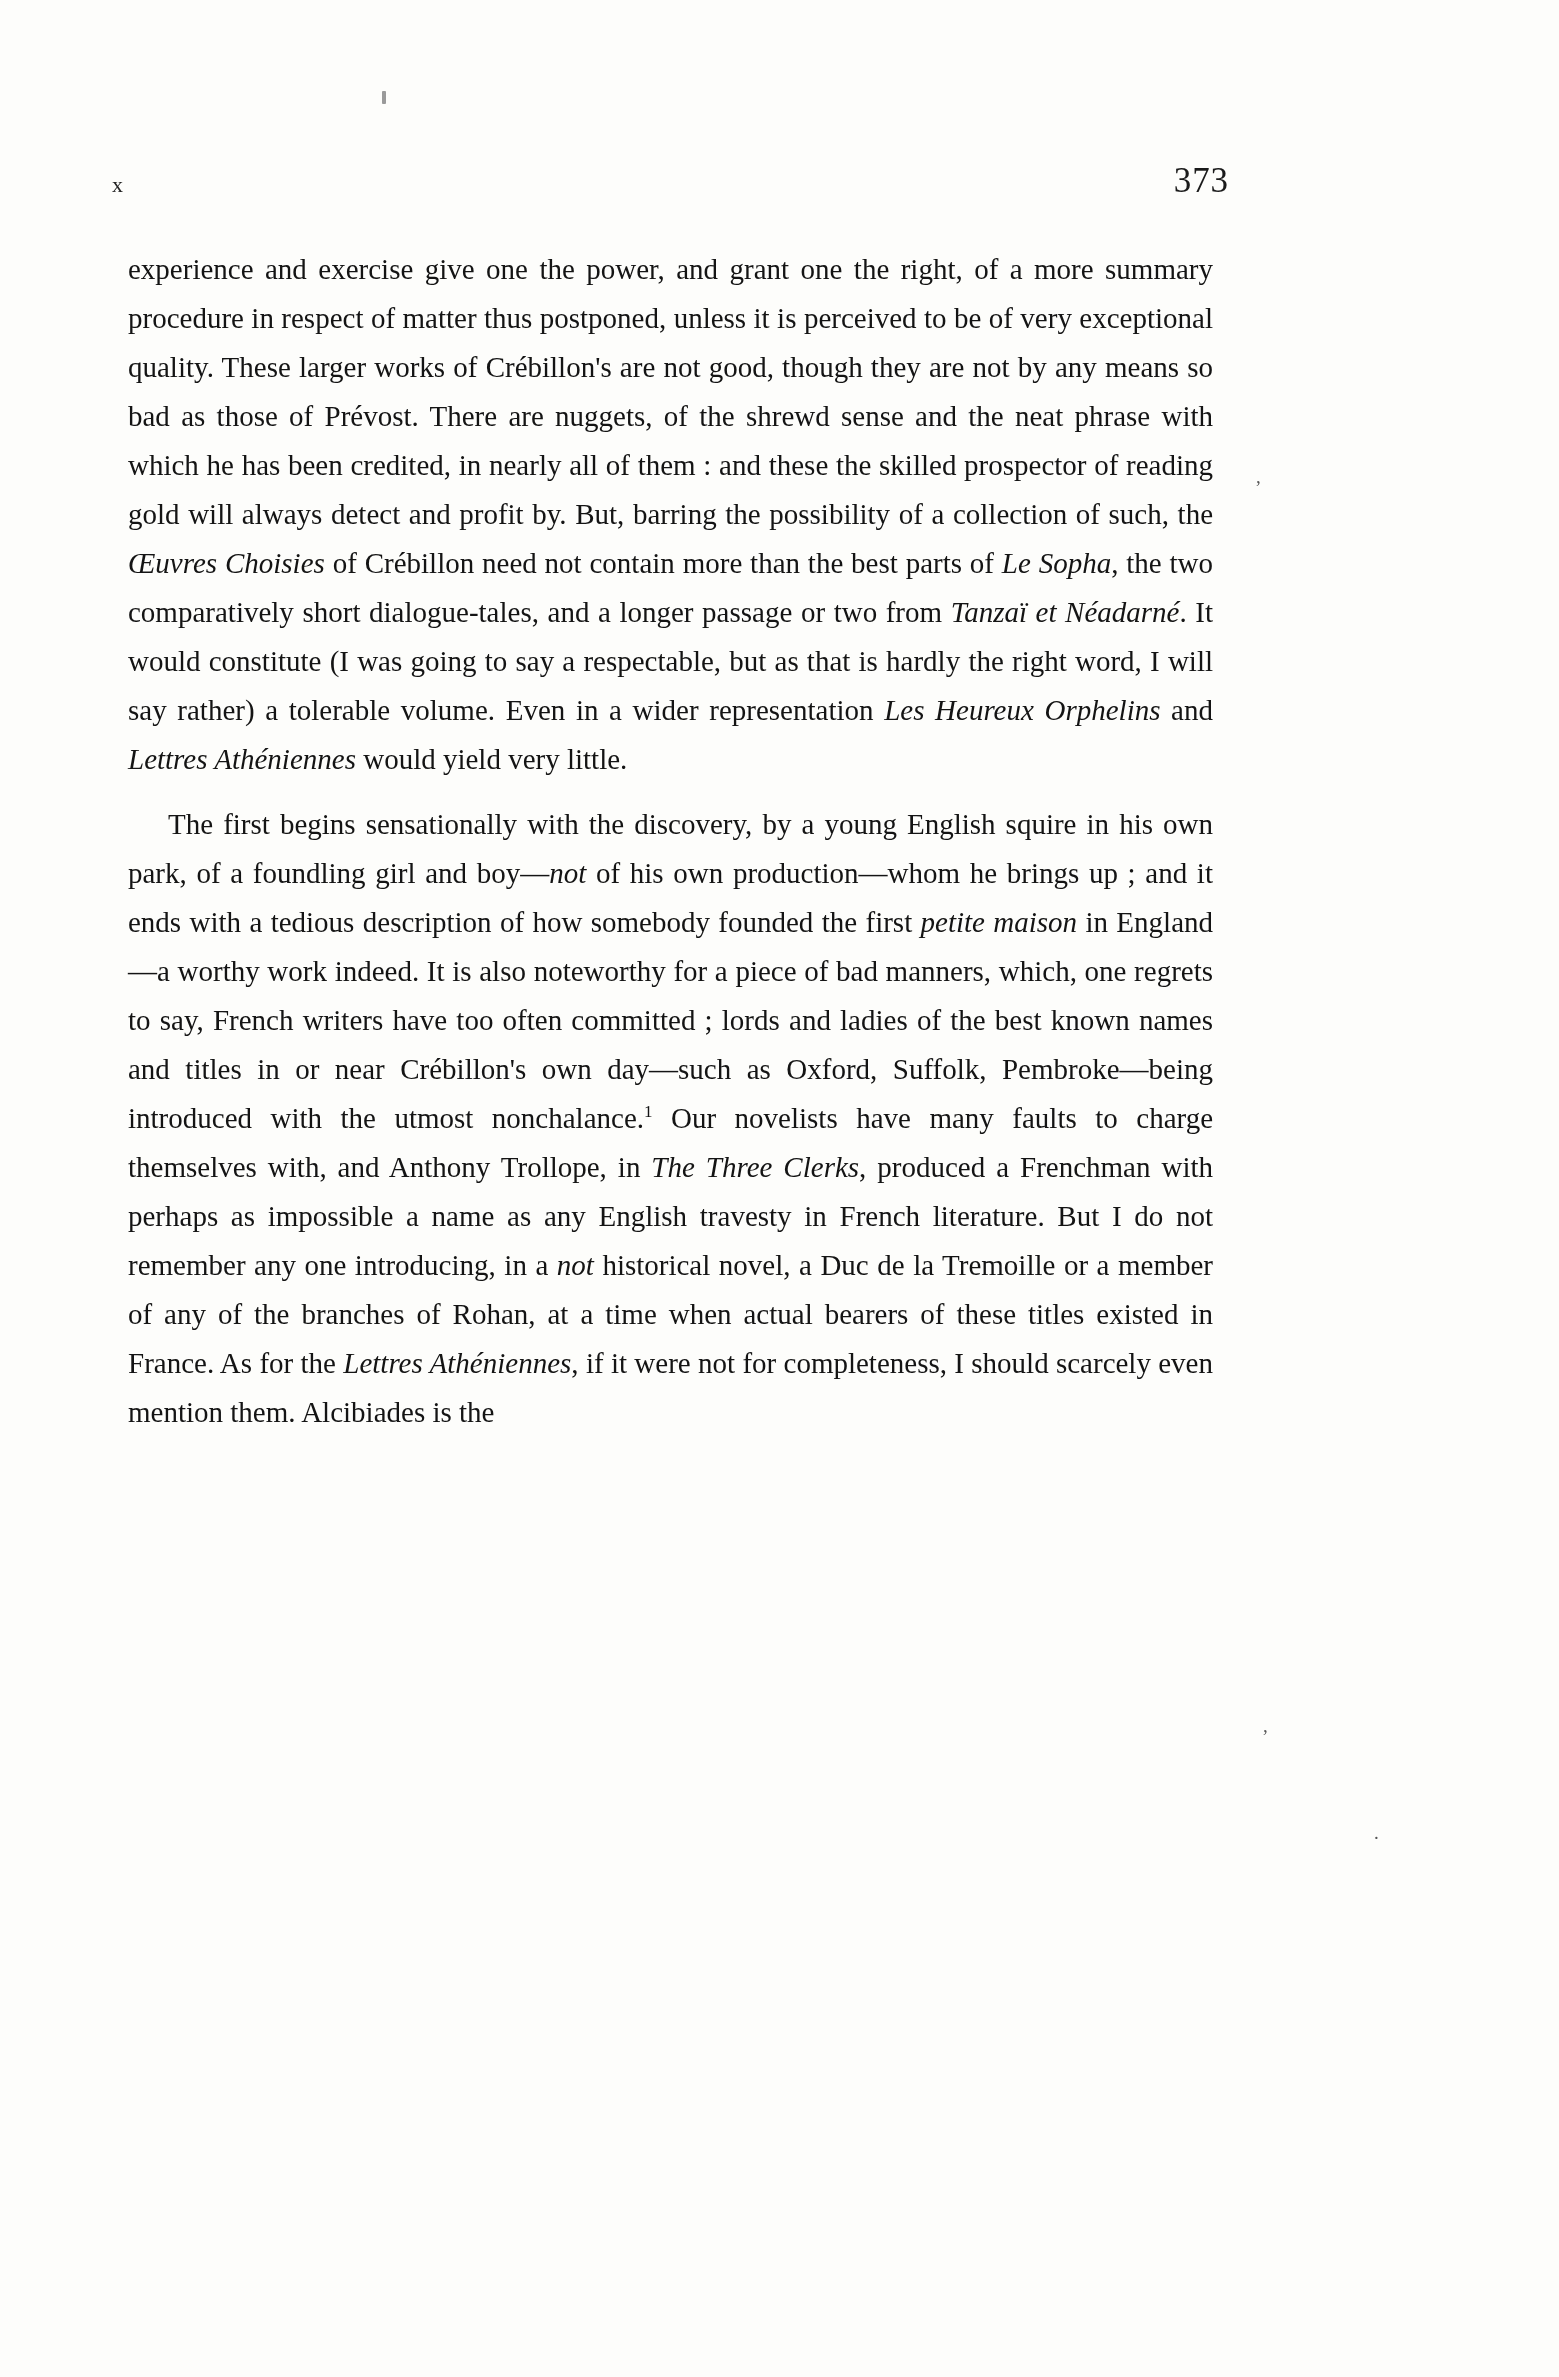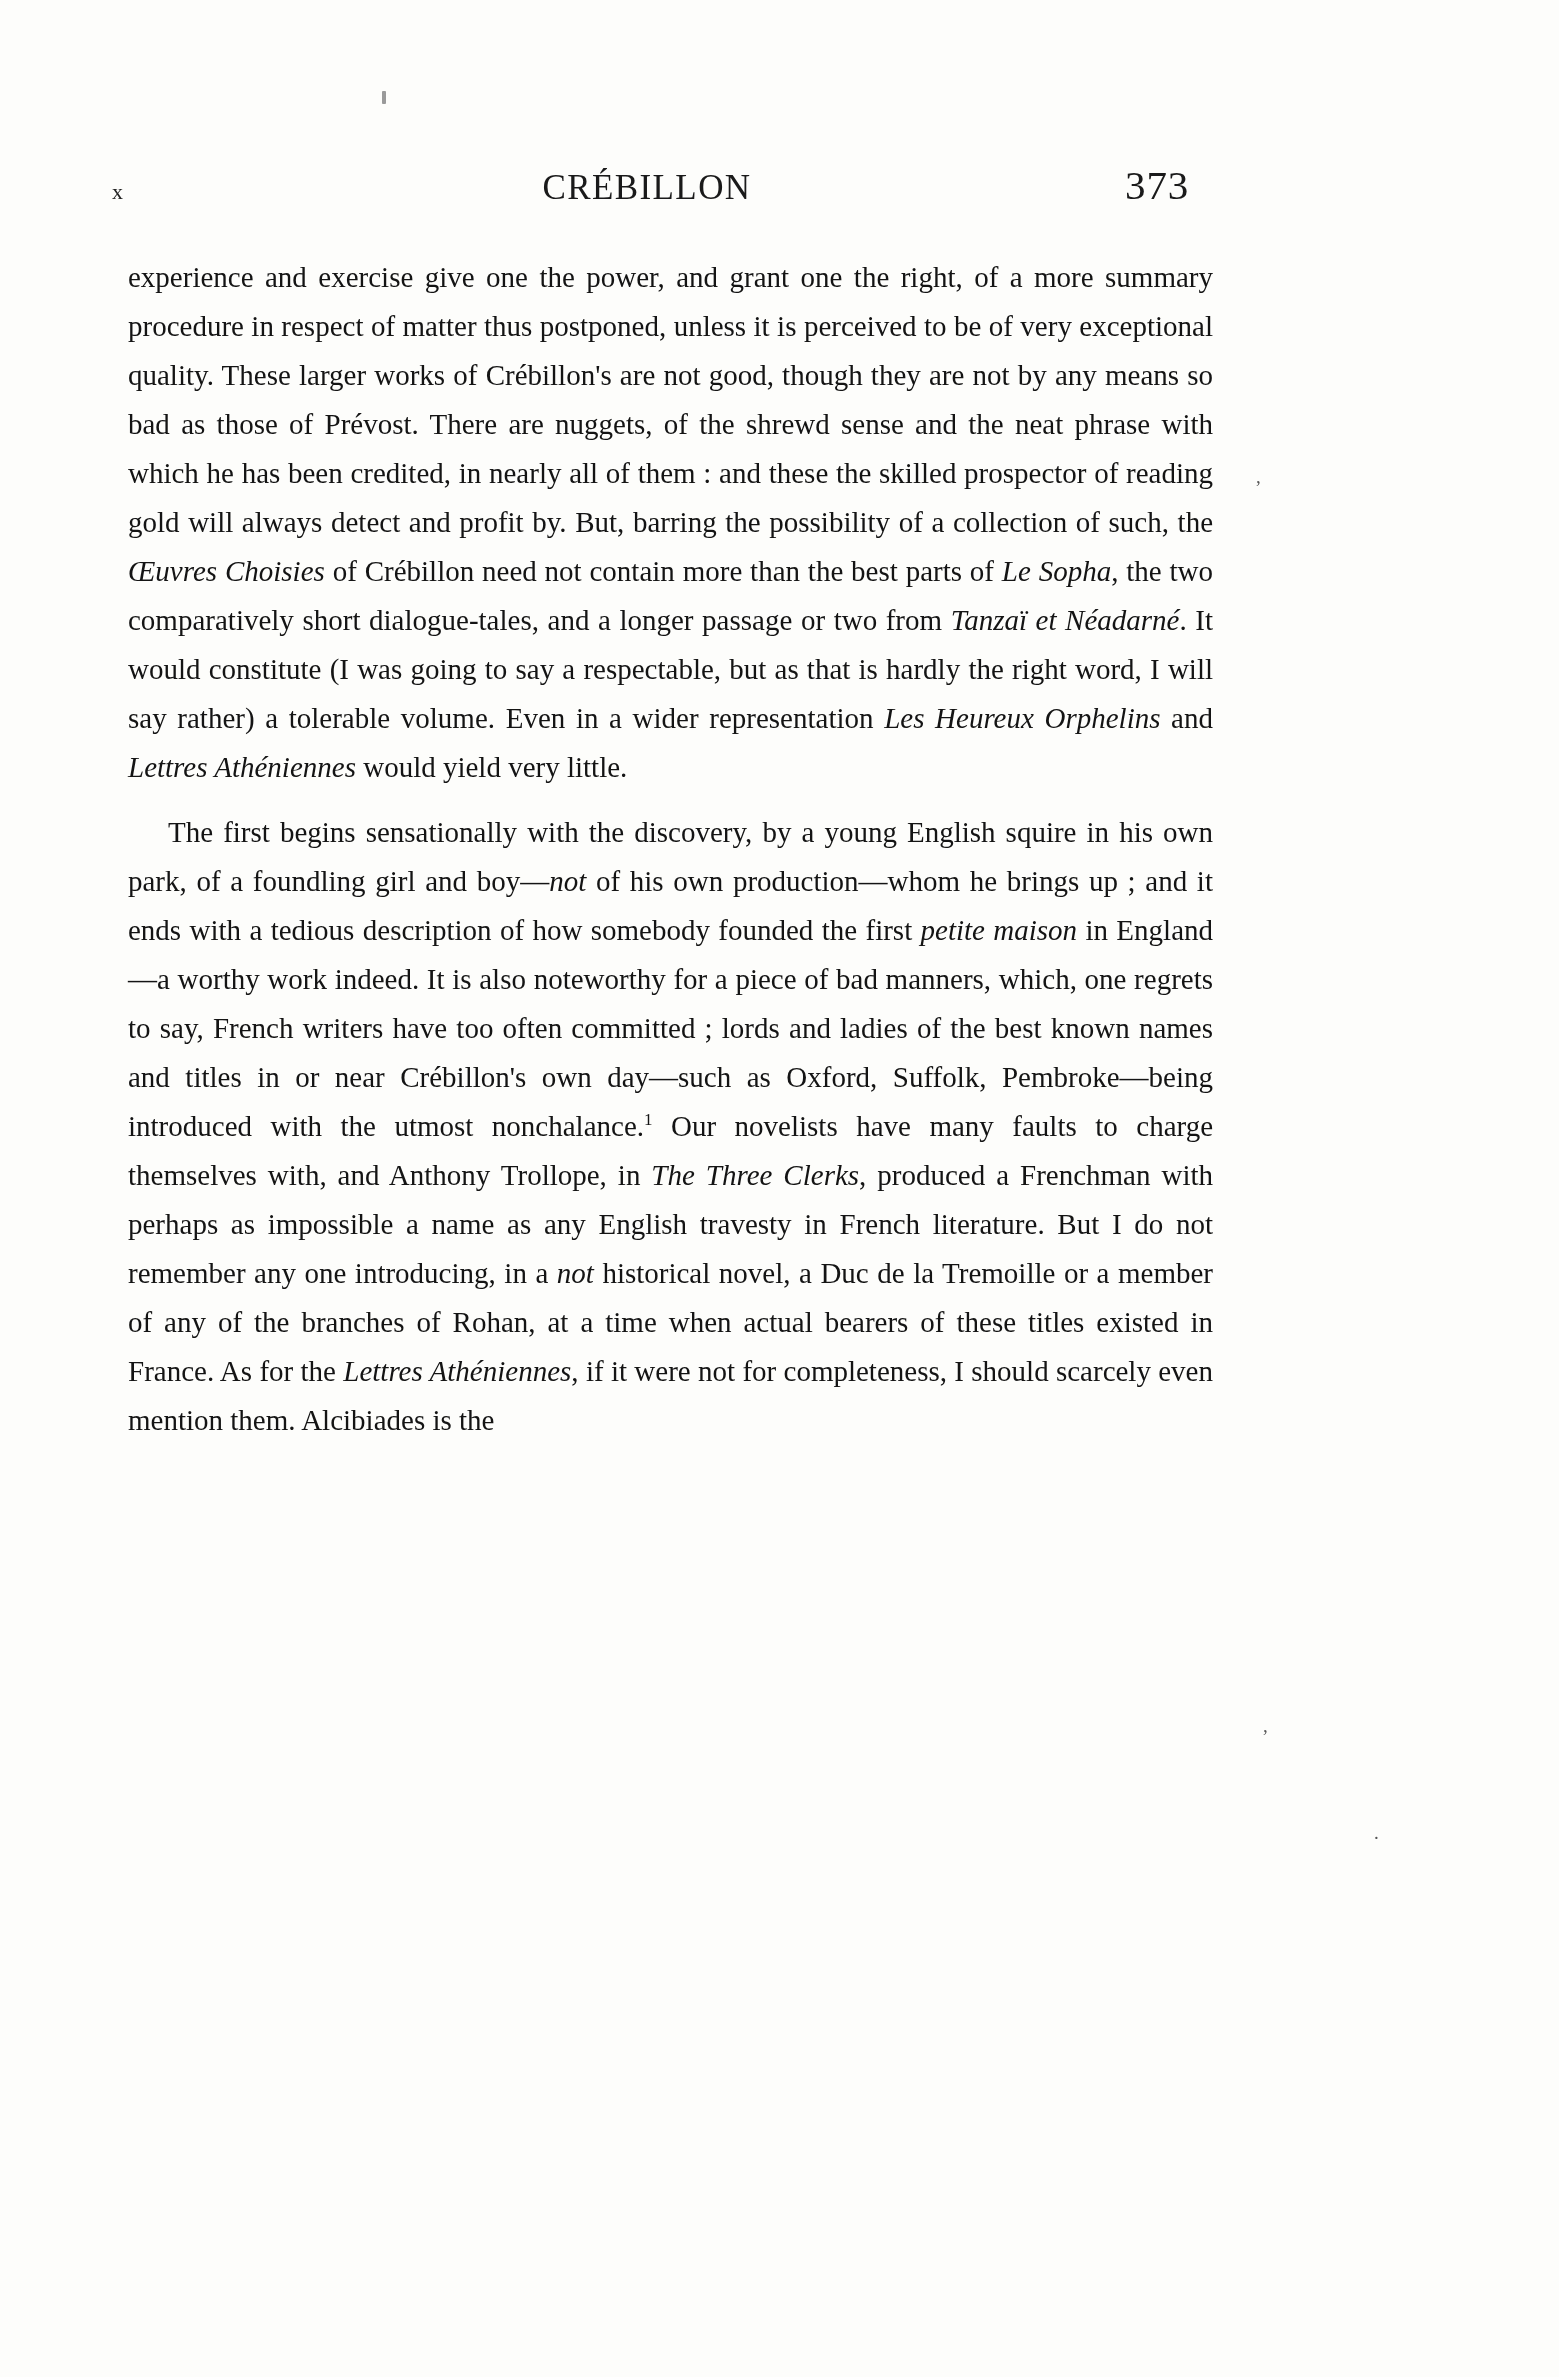--- a/index.html
+++ b/index.html
@@ -37,23 +37,23 @@
     width: 57px;
   }
   .header-center {
     font-size: 35px;
     letter-spacing: 1.4px;
     color: #1a1a1a;
     text-align: center;
     flex: 1;
   }
   .header-right {
-    font-size: 41px;
+    font-size: 35px;
     color: #1a1a1a;
-    text-align: left;
+    text-align: right;
     width: 104px;
     letter-spacing: 0.9px;
   }
   .body-text {
     font-size: 29px;
     line-height: 49px;
     text-align: justify;
     text-justify: inter-word;
     color: #141414;
     hyphens: none;
@@ -106,21 +106,20 @@
 <body>
 
 <div class="page">
 
   <div class="speck sp1"></div>
 
   <div class="content">
 
     <div class="header">
       <div class="header-left">x</div>
-      <div class="header-center">CRÉBILLON</div>
       <div class="header-right">373</div>
     </div>
 
     <div class="body-text">
 
       <p><span>experience and exercise give one the power, and grant one the right, of a more summary procedure in respect of matter thus postponed, unless it is perceived to be of very exceptional quality.  These larger works of Crébillon's are not good, though they are not by any means so bad as those of Prévost.  There are nuggets, of the shrewd sense and the neat phrase with which he has been credited, in nearly all of them : and these the skilled prospector of reading gold will always detect and profit by.  But, barring the possibility of a collection of such, the </span><span class="it">Œuvres Choisies</span><span> of Crébillon need not contain more than the best parts of </span><span class="it">Le Sopha</span><span>, the two comparatively short dialogue-tales, and a longer passage or two from </span><span class="it">Tanzaï et Néadarné</span><span>. It would constitute (I was going to say a respectable, but as that is hardly the right word, I will say rather) a tolerable volume.  Even in a wider representation </span><span class="it">Les Heureux Orphelins</span><span> and </span><span class="it">Lettres Athéniennes</span><span> would yield very little.</span></p>
 
       <p class="indent"><span>The first begins sensationally with the discovery, by a young English squire in his own park, of a foundling girl and boy—</span><span class="it">not</span><span> of his own production—whom he brings up ; and it ends with a tedious description of how somebody founded the first </span><span class="it">petite maison</span><span> in England—a worthy work indeed.  It is also noteworthy for a piece of bad manners, which, one regrets to say, French writers have too often committed ; lords and ladies of the best known names and titles in or near Crébillon's own day—such as Oxford, Suffolk, Pembroke—being introduced with the utmost nonchalance.</span><sup class="fnref">1</sup><span>  Our novelists have many faults to charge themselves with, and Anthony Trollope, in </span><span class="it">The Three Clerks</span><span>, produced a Frenchman with perhaps as impossible a name as any English travesty in French literature.  But I do not remember any one introducing, in a </span><span class="it">not</span><span> historical novel, a Duc de la Tremoille or a member of any of the branches of Rohan, at a time when actual bearers of these titles existed in France.  As for the </span><span class="it">Lettres Athéniennes</span><span>, if it were not for completeness, I should scarcely even mention them.  Alcibiades is the</span></p>
 
     </div>

